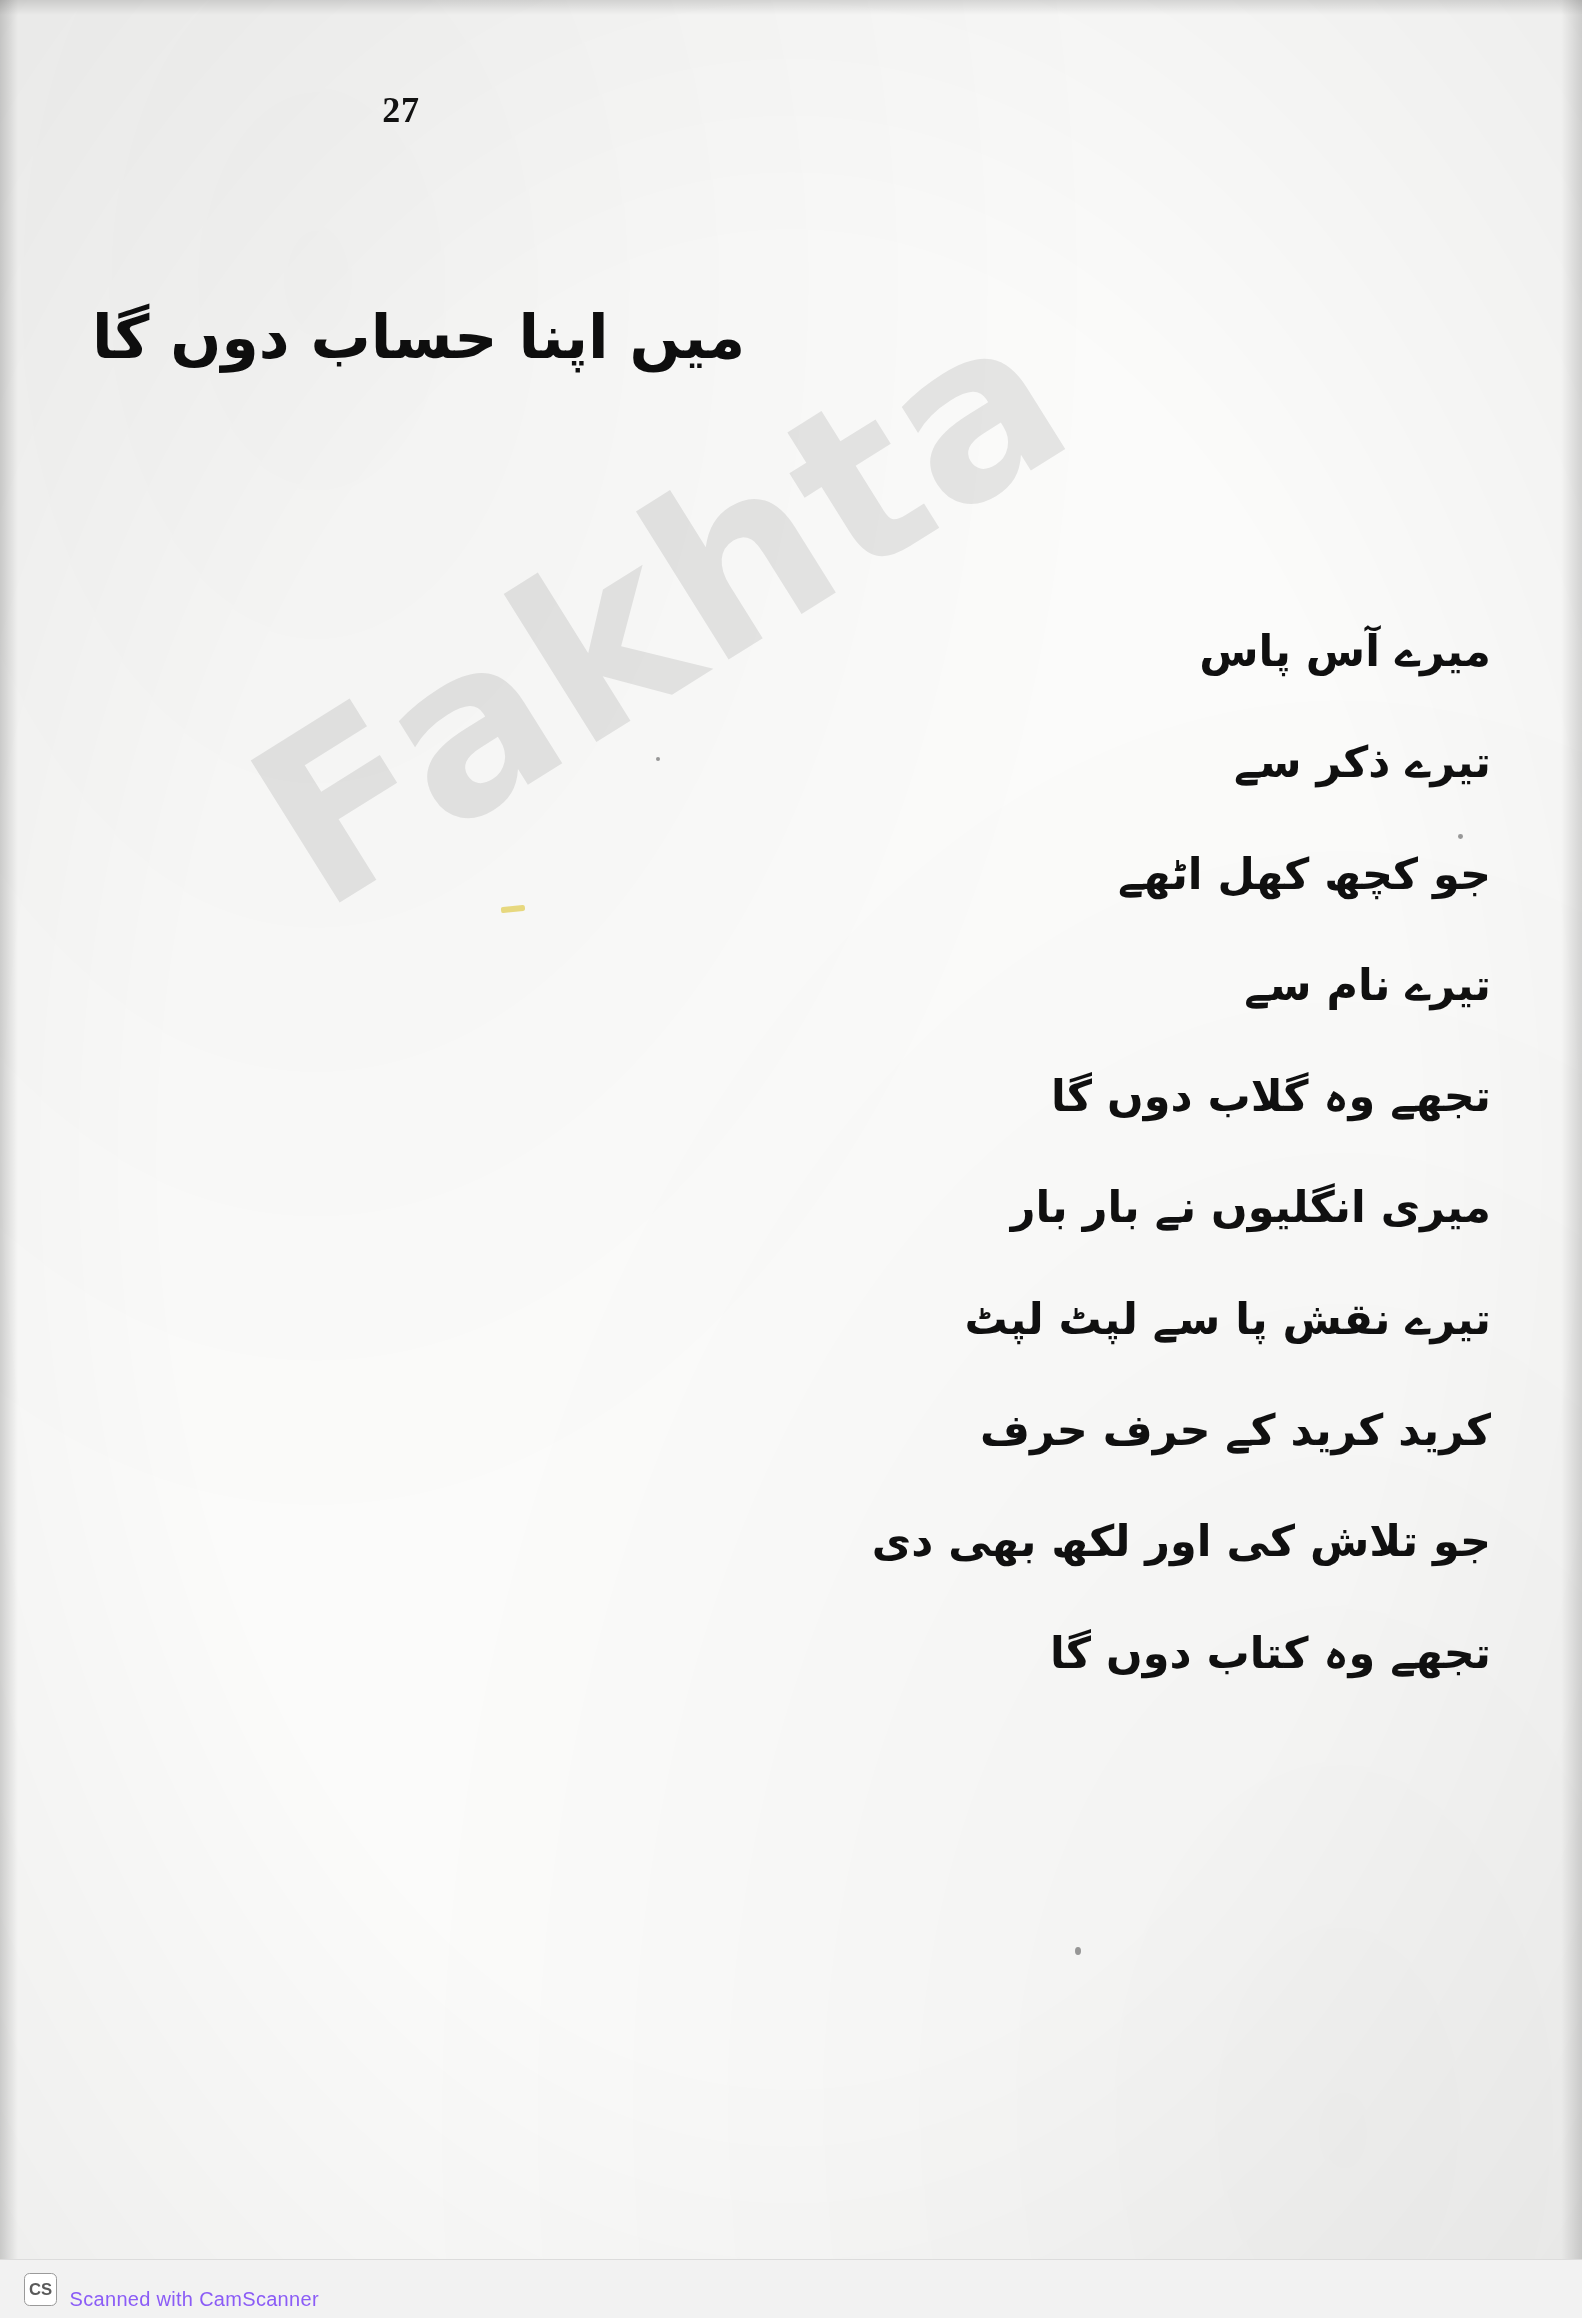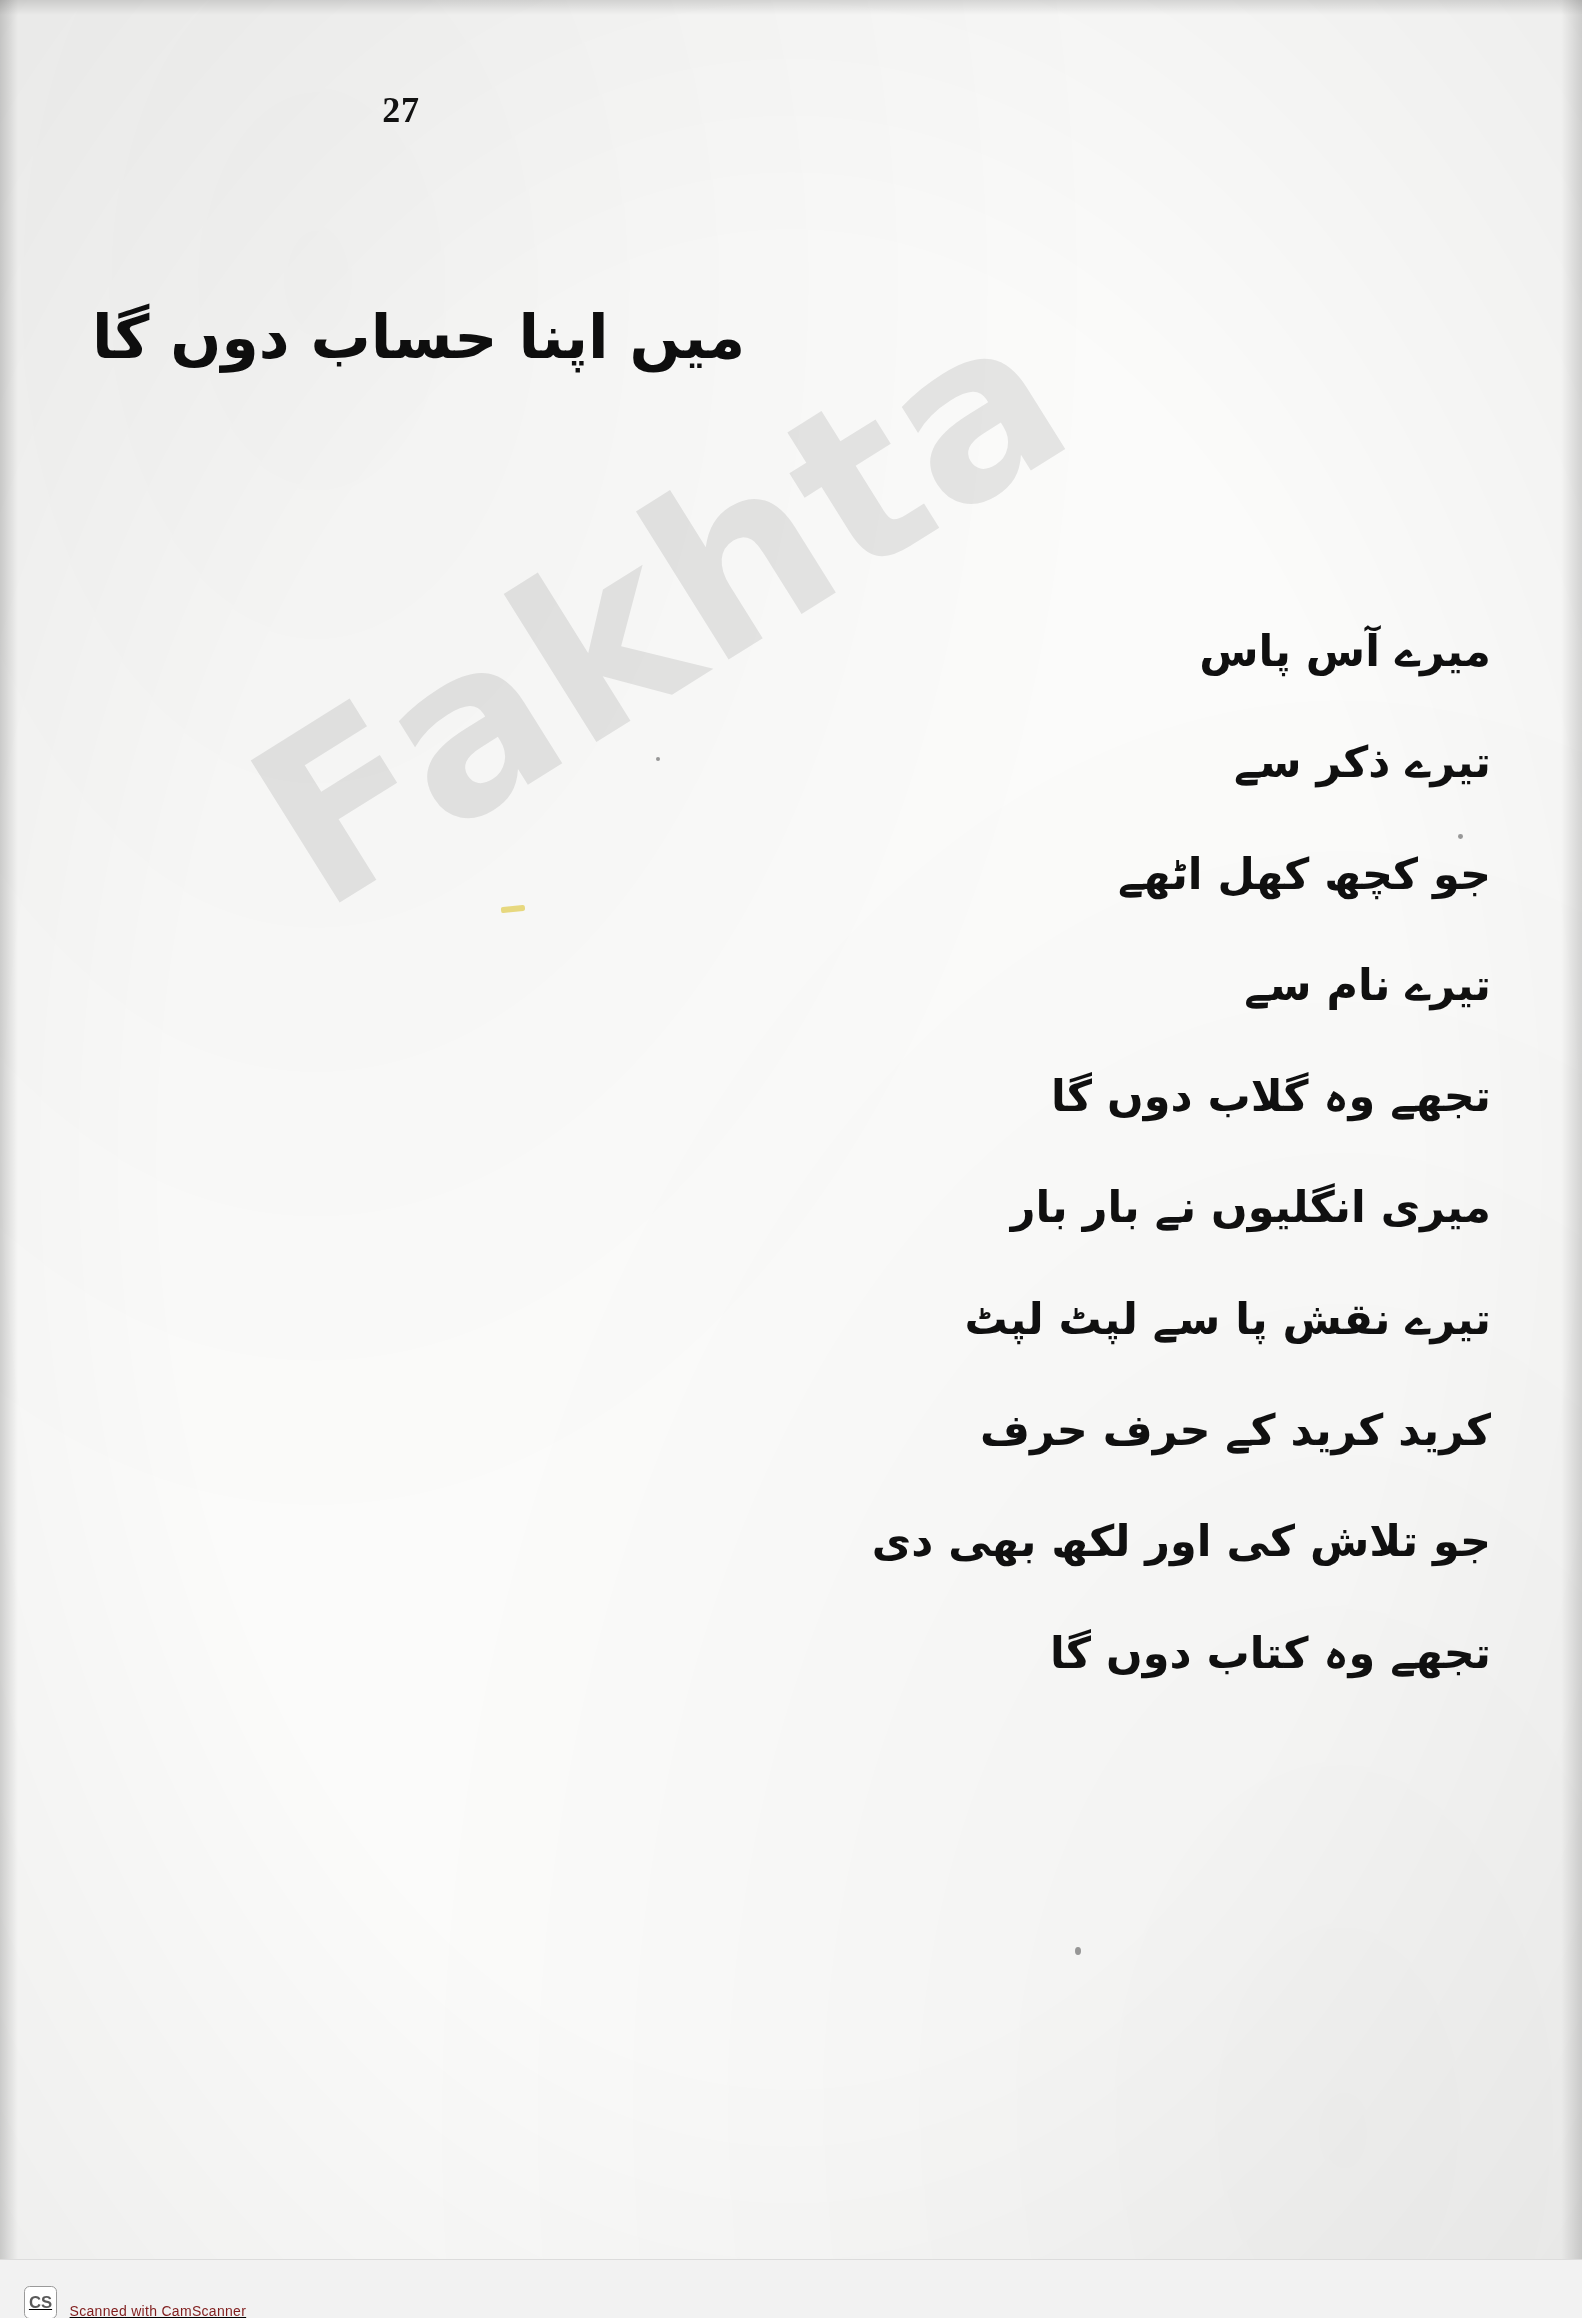--- a/index.html
+++ b/index.html
@@ -147,44 +147,43 @@
   
   .footer {
     position: absolute;
     left: 0;
     bottom: 0;
     width: 1582px;
     height: 60px;
     background: #f2f2f2;
     border-top: 0.7px solid #dcdcdc;
     display: flex;
-    align-items: flex-end;
+    align-items: center;
     padding-left: 24px;
     box-sizing: border-box;
-    text-decoration: underline;
   }
   .cs-badge {
     width: 31px;
     height: 31px;
     border-radius: 5.6px;
     background: #ffffff;
     border: 1.4px solid #9a9a9a;
     color: #5a5a5a;
     font-family: "Liberation Sans", sans-serif;
     font-size: 16.7px;
     font-weight: 700;
     display: flex;
     align-items: center;
     justify-content: center;
     margin-right: 12.6px;
   }
   .cs-text {
     font-family: "Liberation Sans", sans-serif;
-    font-size: 14px;
-    color: #7f1d1d;
+    font-size: 20px;
+    color: #8b5cf6;
     letter-spacing: 0.3px;
     margin-top: 19px;
   }
 </style>
 </head>
 <body>
 
 <div class="page">
 
   <div class="watermark">Fakhta</div>

